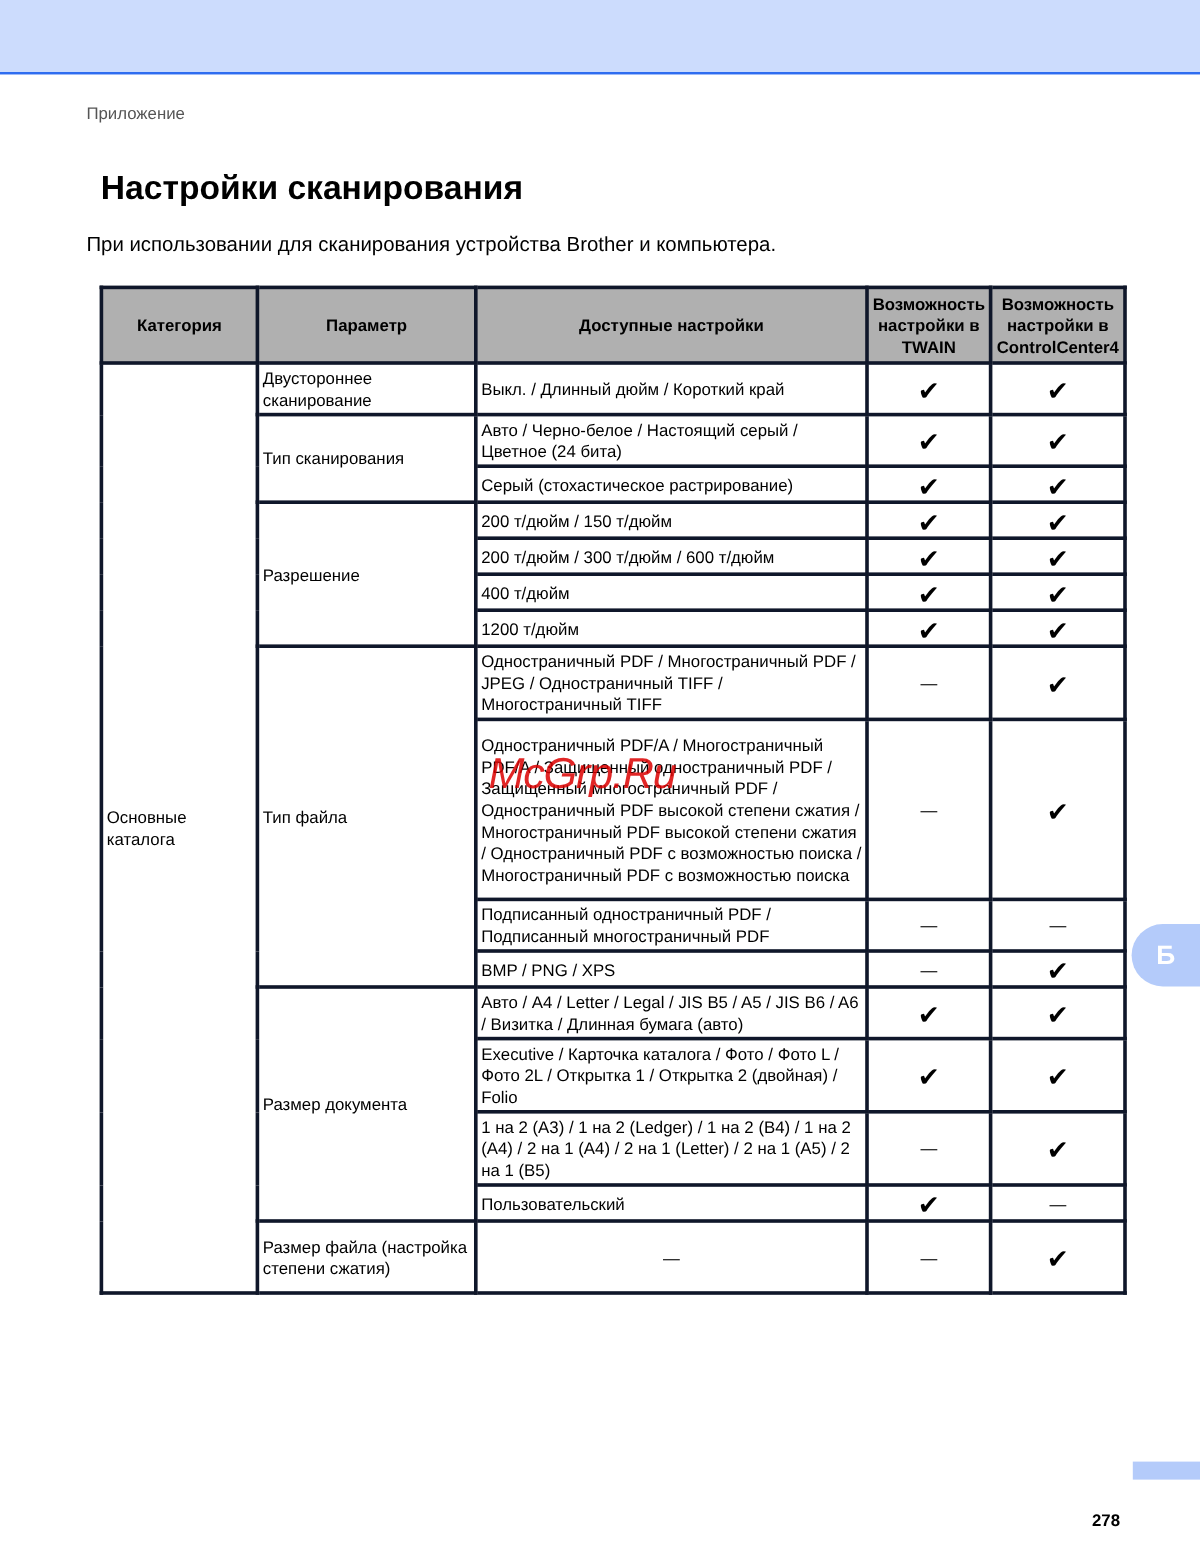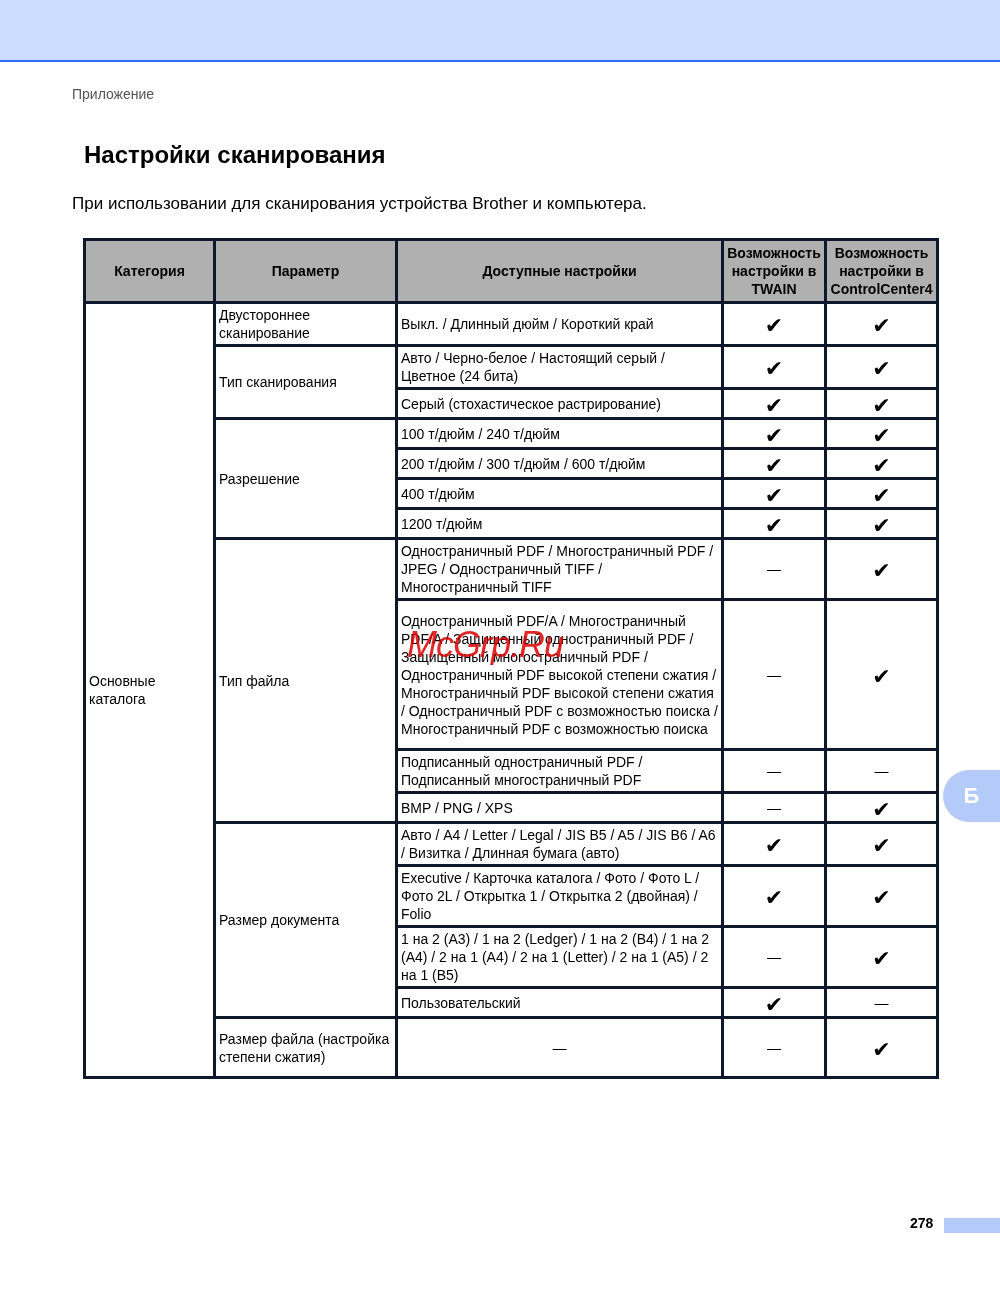--- a/index.html
+++ b/index.html
@@ -8,21 +8,21 @@
     font-family: "Liberation Sans", sans-serif; color: #000; overflow: hidden;
   }
   .top-band {
     position: absolute; left: 0; top: 0; width: 1000px; height: 60px;
     background: #ccdcfd; border-bottom: 2px solid #2e6df0;
   }
   .breadcrumb {
     position: absolute; left: 72px; top: 86px; font-size: 14px; color: #555;
   }
   .page-title {
-    position: absolute; left: 84px; top: 141px; font-size: 24px; font-weight: bold; margin: 0;
+    position: absolute; left: 84px; top: 141px; font-size: 28px; font-weight: bold; margin: 0;
   }
   .intro {
     position: absolute; left: 72px; top: 194px; font-size: 17px; margin: 0;
   }
   table.settings {
     position: absolute; left: 83px; top: 238px;
     border-collapse: collapse; width: 853px; table-layout: fixed;
     font-size: 14px;
   }
   table.settings th, table.settings td {
@@ -41,21 +41,21 @@
     position: absolute; left: 407px; top: 624px; font-size: 36px; font-style: italic;
     color: rgba(220, 0, 0, 0.85); letter-spacing: -1px; pointer-events: none;
   }
   .tab-marker {
     position: absolute; left: 943px; top: 770px; width: 57px; height: 52px;
     background: #b4cbfa; border-radius: 26px 0 0 26px; color: #fff;
     font-weight: bold; font-size: 22px; display: flex; align-items: center; justify-content: center;
     padding-left: 0; box-sizing: border-box;
   }
   .page-number {
-    position: absolute; left: 910px; top: 1215px; font-size: 14px; font-weight: bold;
+    position: absolute; left: 910px; top: 1259px; font-size: 14px; font-weight: bold;
   }
   .page-bar {
     position: absolute; left: 944px; top: 1218px; width: 56px; height: 15px; background: #b4cbfa;
   }
 </style>
 </head>
 <body>
 
 <div class="top-band"></div>
 <div class="breadcrumb">Приложение</div>
@@ -93,21 +93,21 @@
         <td class="mark"><span class="check">✔</span></td>
         <td class="mark"><span class="check">✔</span></td>
       </tr>
       <tr style="height: 30px;">
         <td>Серый (стохастическое растрирование)</td>
         <td class="mark"><span class="check">✔</span></td>
         <td class="mark"><span class="check">✔</span></td>
       </tr>
       <tr style="height: 30px;">
         <td rowspan="4">Разрешение</td>
-        <td>100 т/дюйм / 240 т/дюйм</td>
+        <td>200 т/дюйм / 150 т/дюйм</td>
         <td class="mark"><span class="check">✔</span></td>
         <td class="mark"><span class="check">✔</span></td>
       </tr>
       <tr style="height: 30px;">
         <td>200 т/дюйм / 300 т/дюйм / 600 т/дюйм</td>
         <td class="mark"><span class="check">✔</span></td>
         <td class="mark"><span class="check">✔</span></td>
       </tr>
       <tr style="height: 30px;">
         <td>400 т/дюйм</td>

